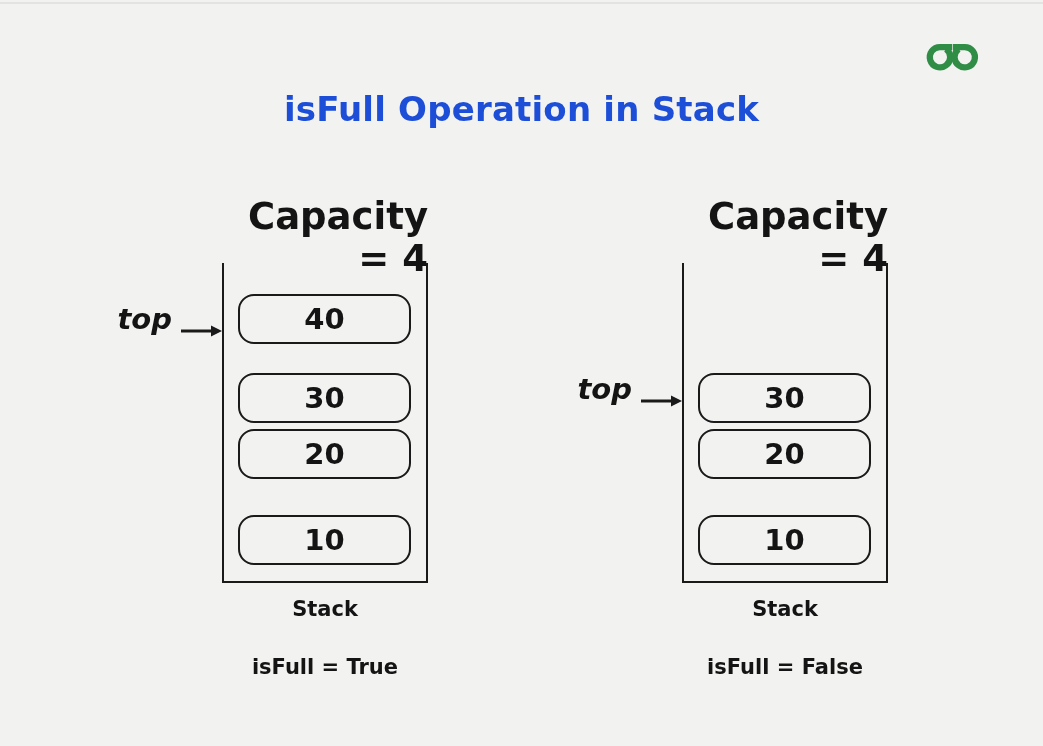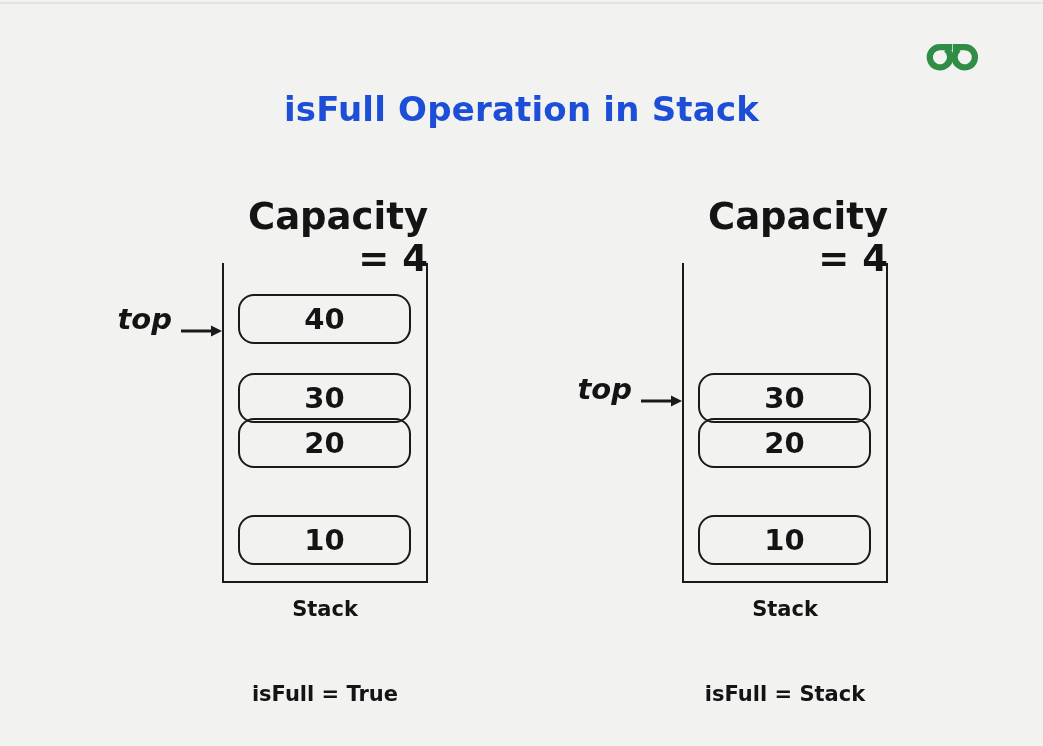--- a/index.html
+++ b/index.html
@@ -74,21 +74,21 @@
     border-radius: 16px;
     display: flex;
     align-items: center;
     justify-content: center;
     font-size: 29px;
     font-weight: 700;
     background: transparent;
   }
   .slot-0 { top: 31px; }
   .slot-1 { top: 110px; }
-  .slot-2 { top: 155px; }
+  .slot-2 { top: 166px; }
   .slot-3 { top: 252px; }
   .pointer {
     position: absolute;
     height: 40px;
     display: flex;
     align-items: flex-end;
     gap: 9px;
     font-style: italic;
   }
   .pointer.left  { right: 821px; top: 299px; }
@@ -103,21 +103,21 @@
   .arrow polygon { fill: #1a1a1a; }
   .caption, .result {
     position: absolute;
     width: 306px;
     text-align: center;
     font-size: 21px;
     line-height: 42px;
     font-weight: 700;
   }
   .caption { top: 588px; }
-  .result  { top: 646px; margin-top: 27px; }
+  .result  { top: 646px; }
   .caption.left,  .result.left  { left: 172px; }
   .caption.right, .result.right { left: 632px; }
   .gfg-path { fill: none; stroke: #2f8d46; stroke-width: 7; }
 </style>
 </head>
 <body>
 
 <div class="canvas">
 
   <div class="edge-strip"></div>
@@ -161,15 +161,15 @@
 
   <div class="pointer right">
     <span class="pointer-label">top</span>
     <svg class="arrow" width="41" height="16" viewBox="0 0 41 16">
       <line x1="0" y1="8" x2="32" y2="8"></line>
       <polygon points="30,2.5 41,8 30,13.5"></polygon>
     </svg>
   </div>
 
   <div class="caption right">Stack</div>
-  <div class="result right">isFull = Stack</div>
+  <div class="result right">isFull = False</div>
 
 </div>
 
 </body></html>

